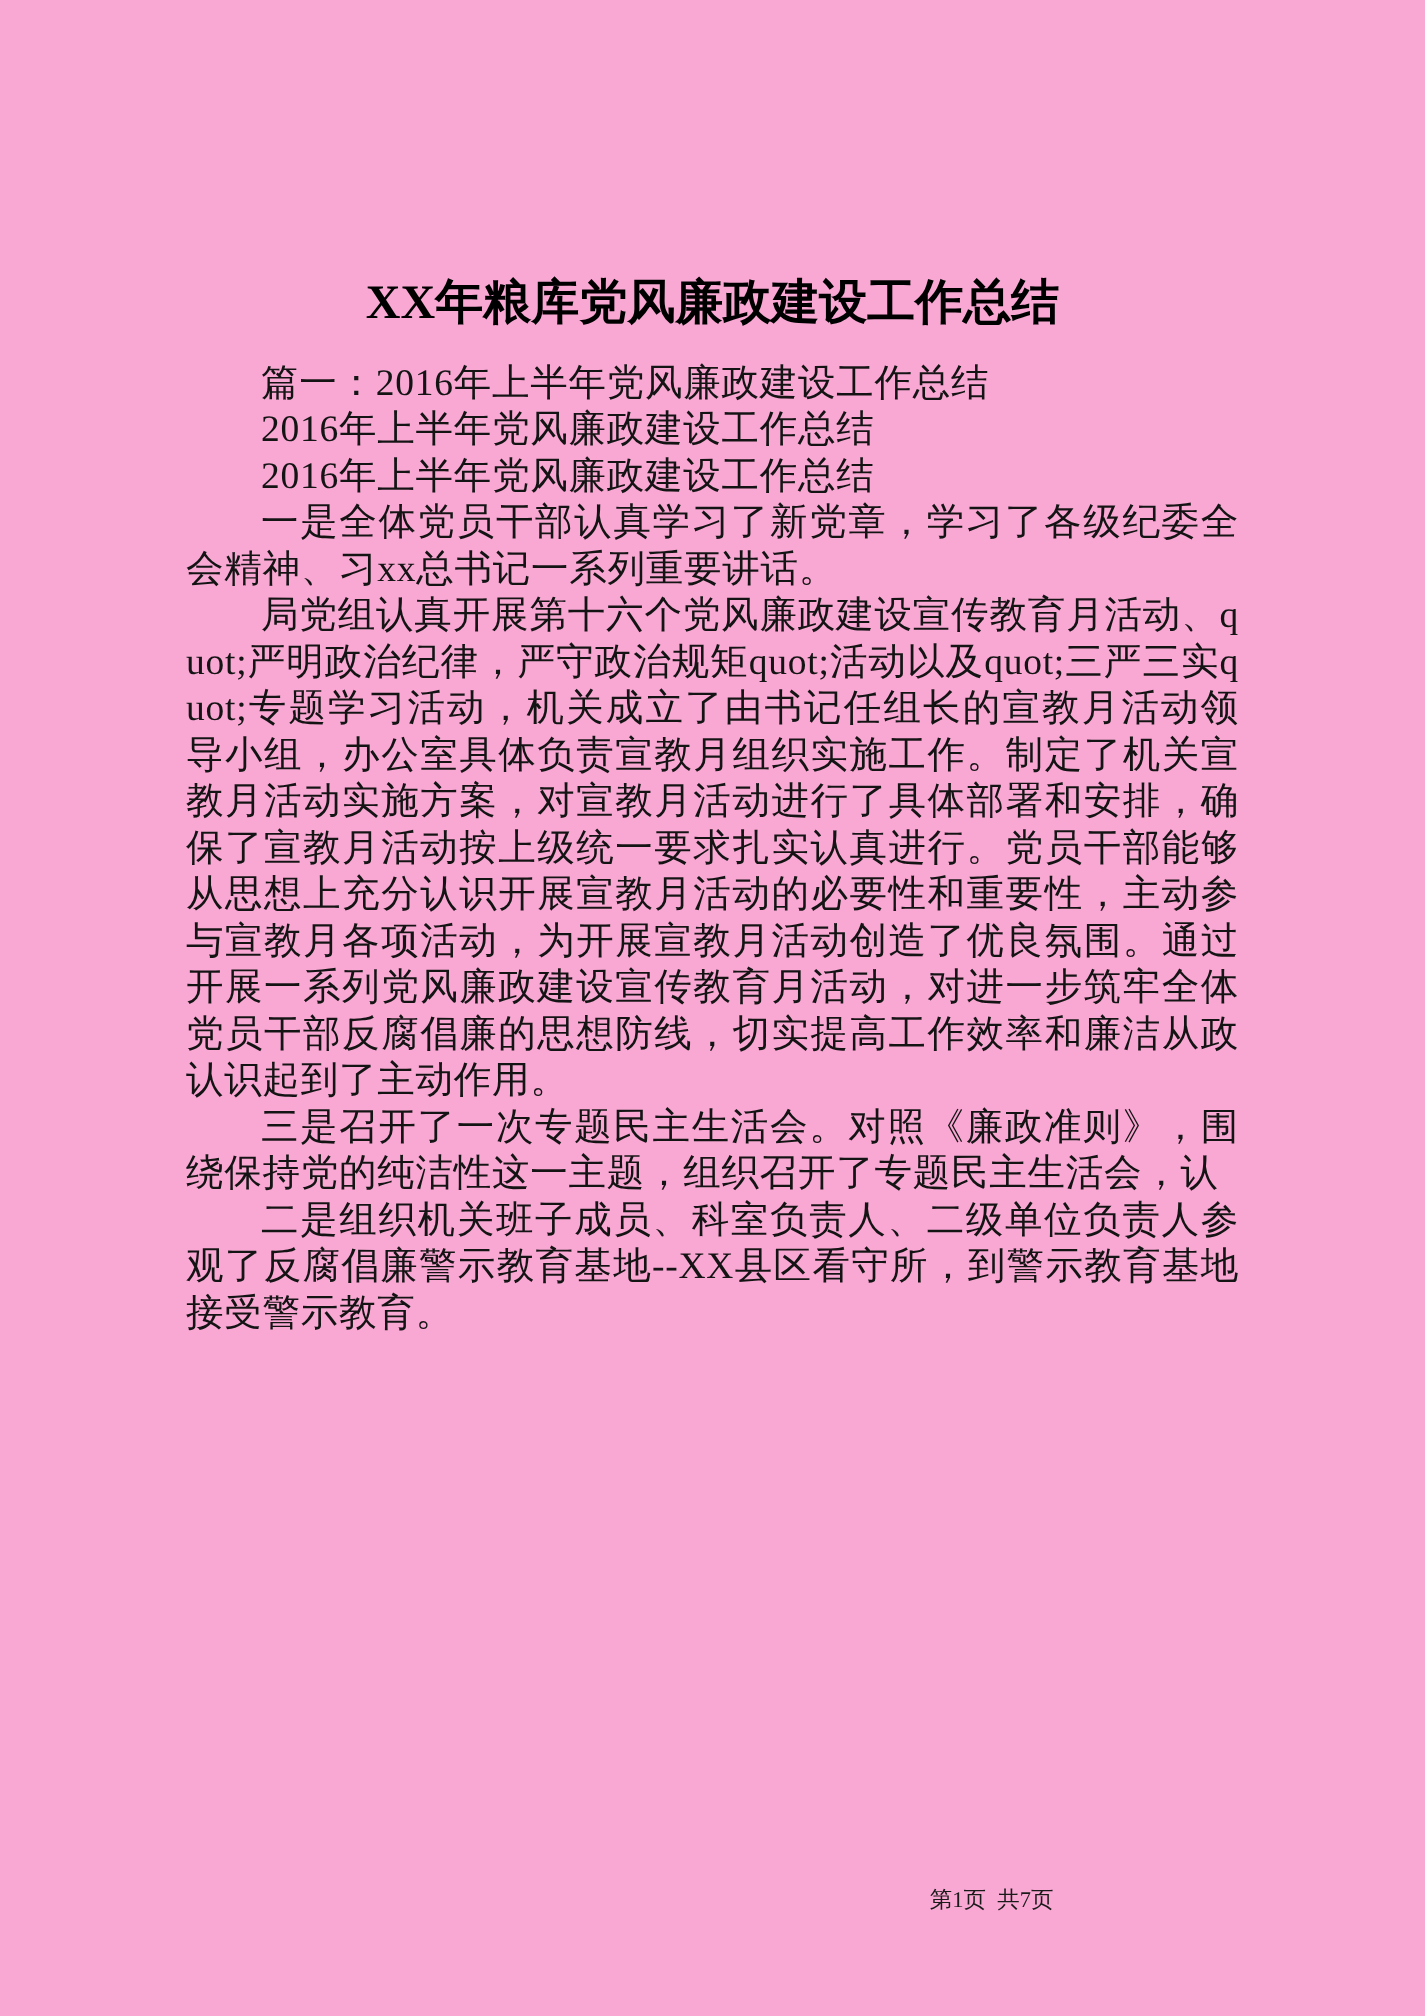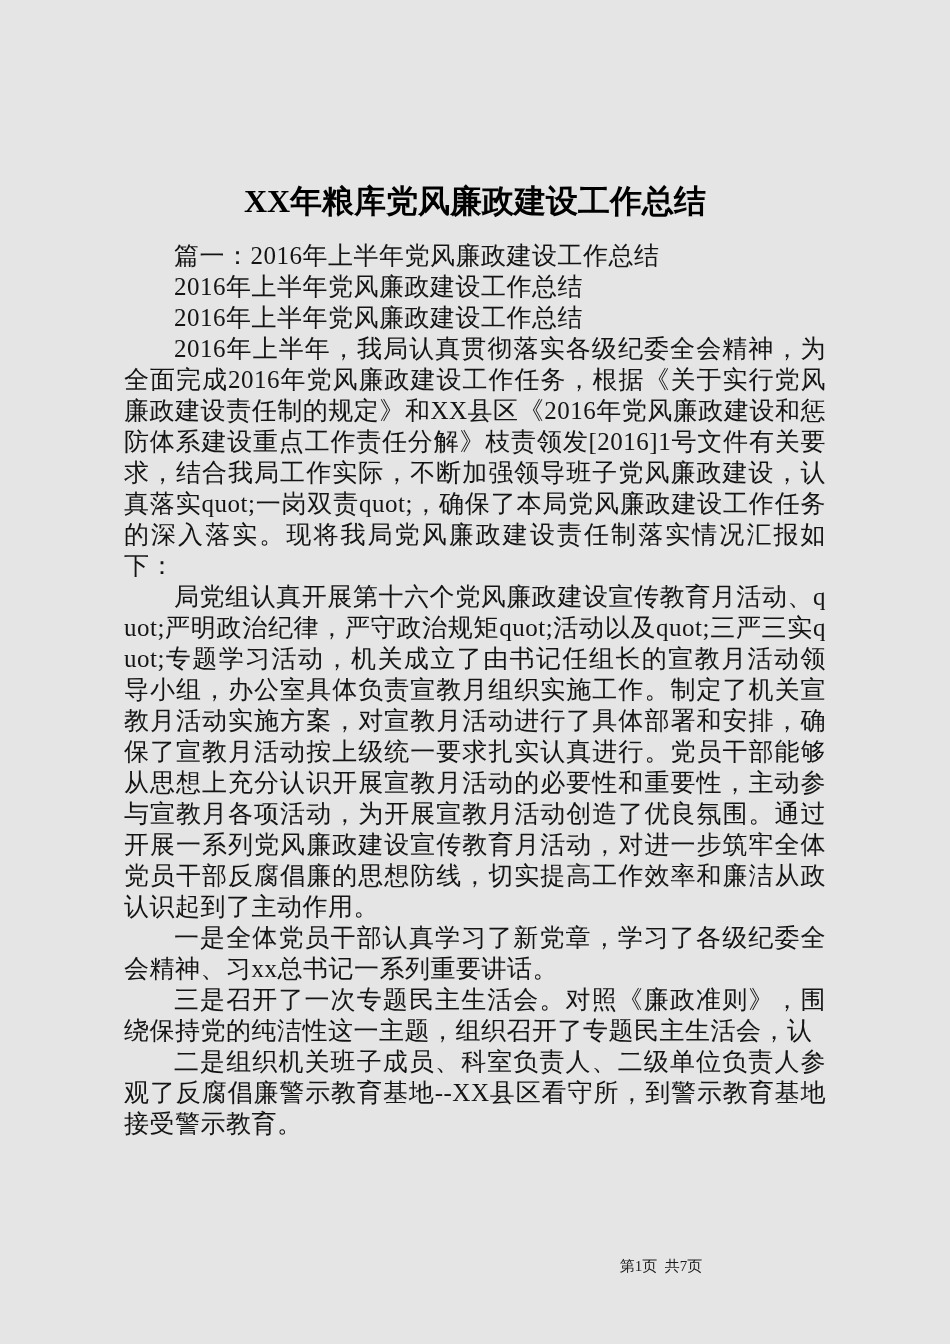--- a/index.html
+++ b/index.html
@@ -4,21 +4,21 @@
 <style>
   html, body {
     margin: 0;
     padding: 0;
     background: #ffffff;
   }
   .page {
     position: relative;
     width: 950px;
     height: 1344px;
-    background: #e5e5e5;
+    background: #f9a8d4;
     box-sizing: border-box;
     padding: 182px 124px 0 124px;
     font-family: "Liberation Serif", "DejaVu Serif", serif;
     color: #111111;
     overflow: hidden;
   }
   .doc-title {
     margin: 0 0 20px 0;
     font-size: 32px;
     font-weight: 700;
@@ -58,23 +58,22 @@
 </head>
 <body>
 
 <div class="page">
   <h1 class="doc-title">XX年粮库党风廉政建设工作总结</h1>
 
   <div class="doc-body">
       <p class="para">篇一：2016年上半年党风廉政建设工作总结</p>
       <p class="para">2016年上半年党风廉政建设工作总结</p>
       <p class="para">2016年上半年党风廉政建设工作总结</p>
-      <p class="para">2016年上半年，我局认真贯彻落实各级纪委全会精神，为全面完成2016年党风廉政建设工作任务，根据《关于实行党风廉政建设责任制的规定》和XX县区《2016年党风廉政建设和惩防体系建设重点工作责任分解》枝责领发[2016]1号文件有关要求，结合我局工作实际，不断加强领导班子党风廉政建设，认真落实quot;一岗双责quot;，确保了本局党风廉政建设工作任务的深入落实。现将我局党风廉政建设责任制落实情况汇报如下：</p>
+      <p class="para">一是全体党员干部认真学习了新党章，学习了各级纪委全会精神、习xx总书记一系列重要讲话。</p>
       <p class="para">局党组认真开展第十六个党风廉政建设宣传教育月活动、quot;严明政治纪律，严守政治规矩quot;活动以及quot;三严三实quot;专题学习活动，机关成立了由书记任组长的宣教月活动领导小组，办公室具体负责宣教月组织实施工作。制定了机关宣教月活动实施方案，对宣教月活动进行了具体部署和安排，确保了宣教月活动按上级统一要求扎实认真进行。党员干部能够从思想上充分认识开展宣教月活动的必要性和重要性，主动参与宣教月各项活动，为开展宣教月活动创造了优良氛围。通过开展一系列党风廉政建设宣传教育月活动，对进一步筑牢全体党员干部反腐倡廉的思想防线，切实提高工作效率和廉洁从政认识起到了主动作用。</p>
-      <p class="para">一是全体党员干部认真学习了新党章，学习了各级纪委全会精神、习xx总书记一系列重要讲话。</p>
       <p class="para">三是召开了一次专题民主生活会。对照《廉政准则》，围绕保持党的纯洁性这一主题，组织召开了专题民主生活会，认</p>
       <p class="para">二是组织机关班子成员、科室负责人、二级单位负责人参观了反腐倡廉警示教育基地--XX县区看守所，到警示教育基地接受警示教育。</p>
     </div>
 
   <div class="footer">
     <span>第1页  共7页</span>
   </div>
 </div>
 
 </body></html>

